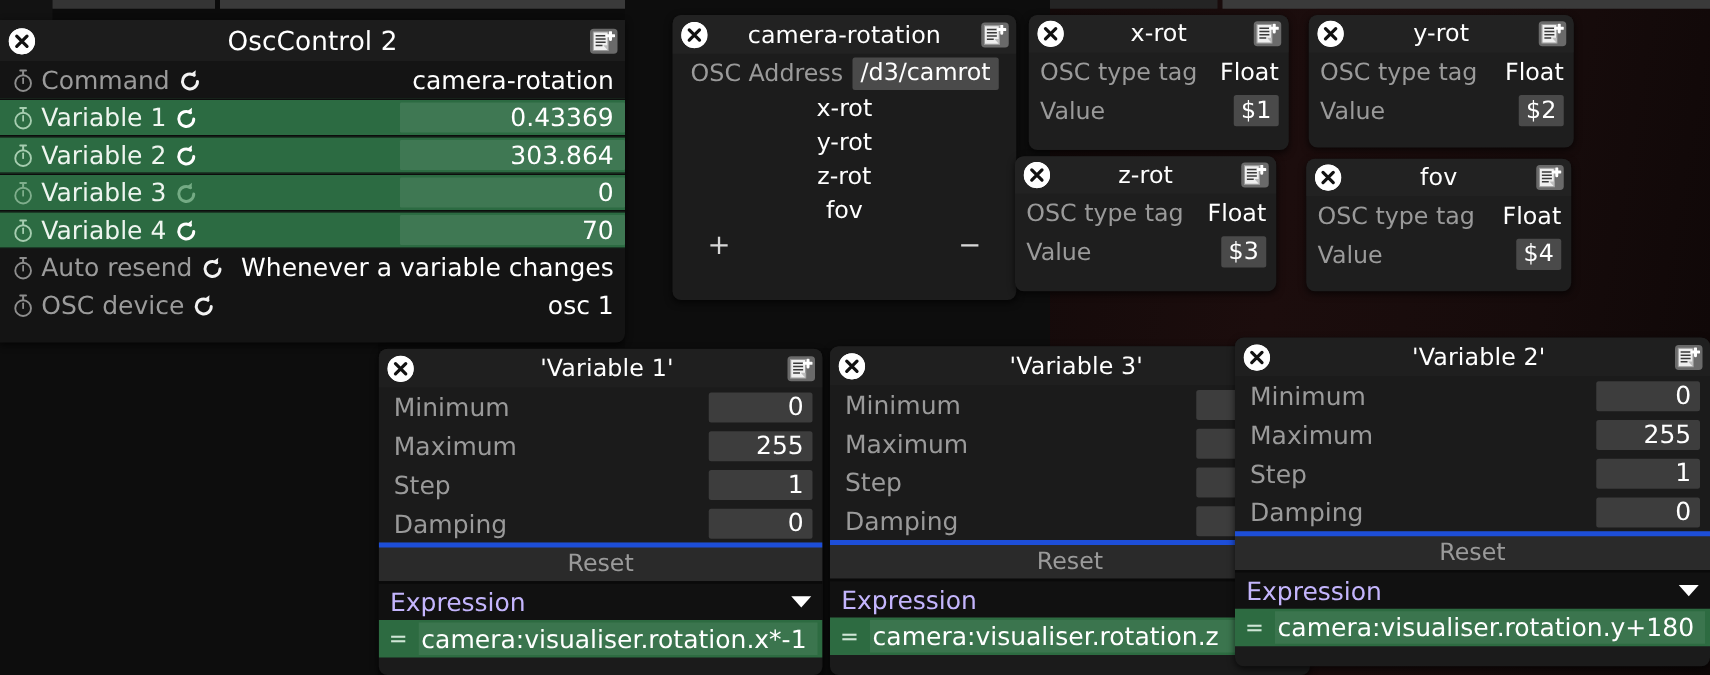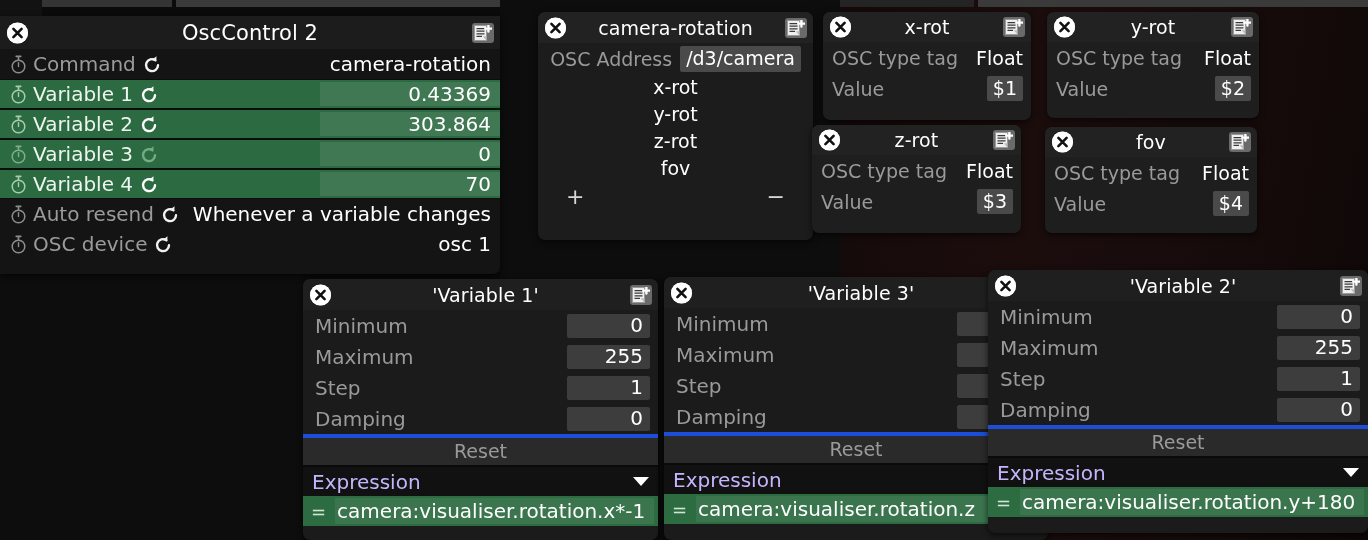--- a/index.html
+++ b/index.html
@@ -474,21 +474,21 @@
           <rect x="0.5" y="0.5" width="12" height="15" fill="#efefef" stroke="#9a9a9a"></rect>
           <path d="M2.5 3.6h8 M2.5 6.2h8 M2.5 8.8h8 M2.5 11.4h5.5" stroke="#3a3a3a" stroke-width="1.3"></path>
           <path d="M8.6 11.2 L12.4 11.2 L12.4 15.4 Z" fill="#bdbdbd"></path>
           <path d="M14.4 0.6 v6 M11.4 3.6 h6" stroke="#fff" stroke-width="2.4" stroke-linecap="round"></path>
         </svg>
     </div>
   </div>
   <div class="panel-body">
     <div class="cmd-addr-row">
       <span class="lbl2">OSC Address</span>
-      <span class="addr-field">/d3/camera</span>
+      <span class="addr-field">/d3/camrot</span>
     </div>
     <div class="cmd-center arg">x-rot</div>
     <div class="cmd-center arg">y-rot</div>
     <div class="cmd-center arg">z-rot</div>
     <div class="cmd-center arg">fov</div>
     <div class="cmd-footer">
       <span>+</span>
       <span>−</span>
     </div>
   </div>

